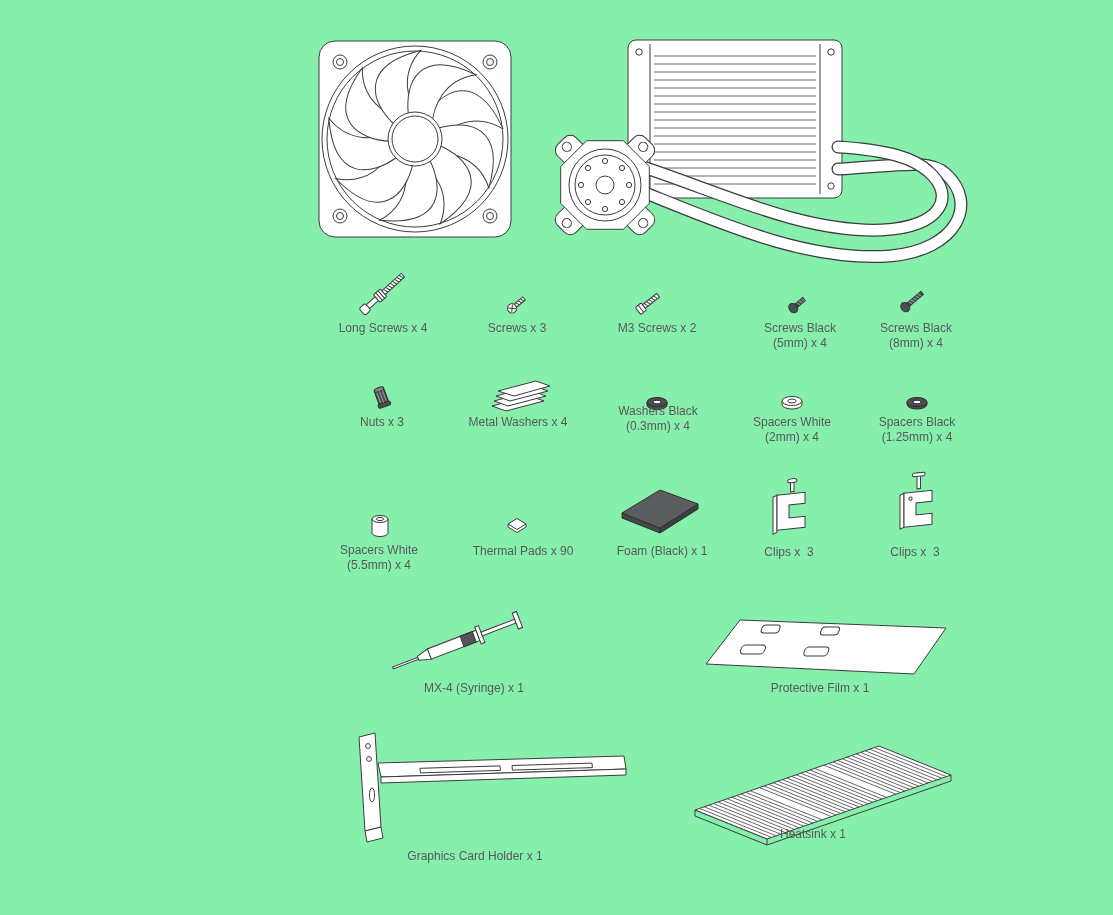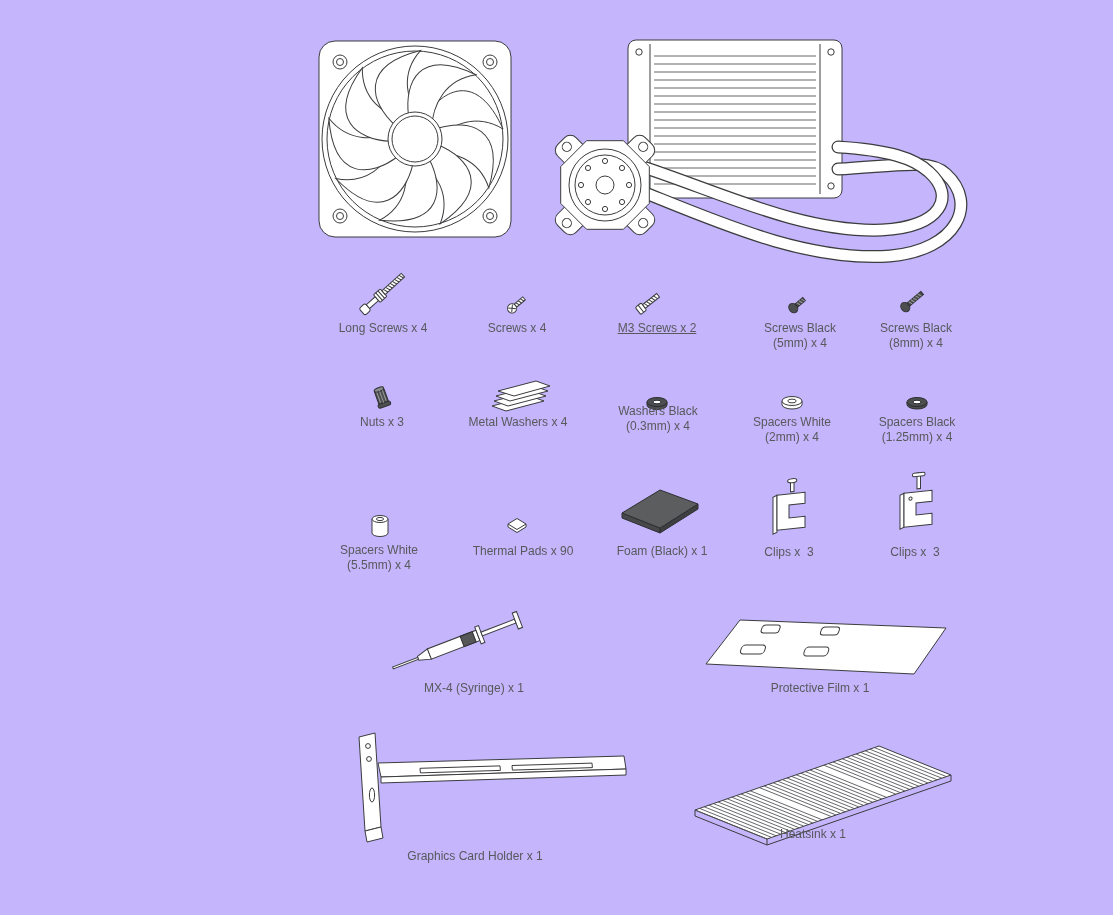--- a/index.html
+++ b/index.html
@@ -1,18 +1,18 @@
 <!DOCTYPE html>
 <html><head>
 <meta charset="utf-8">
 <style>
   * { margin:0; padding:0; box-sizing:border-box; }
   html,body { background:#ffffff; }
   body { font-family:"Liberation Sans", sans-serif; }
-  #canvas { position:relative; width:1113px; height:915px; background:#c4b5fd; overflow:hidden; }
+  #canvas { position:relative; width:1113px; height:915px; background:#86efac; overflow:hidden; }
   #art { position:absolute; left:0; top:0; }
   .lbl { position:absolute; font-size:12px; line-height:14.5px; color:#58595b; text-align:center; white-space:pre-wrap; }
   .ln { stroke:#3b3c3e; fill:none; stroke-width:1; }
   .wh { stroke:#3b3c3e; fill:#ffffff; stroke-width:1; }
   .dk { fill:#4d4e50; stroke:#2e2f31; stroke-width:1; }
   .lt { stroke:#9a9b9d; fill:none; stroke-width:1; }
   .fin { stroke:#55565a; fill:none; stroke-width:0.9; }
   .tube-o { stroke:#3b3c3e; stroke-width:13; fill:none; stroke-linecap:round; }
   .tube-i { stroke:#ffffff; stroke-width:10.5; fill:none; stroke-linecap:round; }
 </style>
@@ -223,22 +223,22 @@
     </g>
 
     <g>
       <path class="wh" d="M695,810 L879,746 L951,775 L767,839 Z"></path>
       <path class="fin" d="M695,810L767,839M699.6,808.4L771.6,837.4M704.2,806.8L776.2,835.8M708.8,805.2L780.8,834.2M713.4,803.6L785.4,832.6M718,802L790,831M722.6,800.4L794.6,829.4M727.2,798.8L799.2,827.8M731.8,797.2L803.8,826.2M736.4,795.6L808.4,824.6M741,794L813,823M745.6,792.4L817.6,821.4M750.2,790.8L822.2,819.8M759.4,787.6L831.4,816.6M764,786L836,815M768.6,784.4L840.6,813.4M773.2,782.8L845.2,811.8M777.8,781.2L849.8,810.2M782.4,779.6L854.4,808.6M787,778L859,807M791.6,776.4L863.6,805.4M796.2,774.8L868.2,803.8M800.8,773.2L872.8,802.2M805.4,771.6L877.4,800.6M810,770L882,799M814.6,768.4L886.6,797.4M823.8,765.2L895.8,794.2M828.4,763.6L900.4,792.6M833,762L905,791M837.6,760.4L909.6,789.4M842.2,758.8L914.2,787.8M846.8,757.2L918.8,786.2M851.4,755.6L923.4,784.6M856,754L928,783M860.6,752.4L932.6,781.4M865.2,750.8L937.2,779.8M869.8,749.2L941.8,778.2M874.4,747.6L946.4,776.6"></path>
       <path class="ln" d="M695,810 V816 L767,845 L951,781 V775 M767,839 V845"></path>
     </g>
   </svg>
 
   <div class="lbl" style="left:303px; top:321px; width:160px;">Long Screws x 4</div>
-  <div class="lbl" style="left:437px; top:321px; width:160px;">Screws x 4</div>
-  <div class="lbl" style="left:577px; top:321px; width:160px;text-decoration:underline;">M3 Screws x 2</div>
+  <div class="lbl" style="left:437px; top:321px; width:160px;">Screws x 3</div>
+  <div class="lbl" style="left:577px; top:321px; width:160px;">M3 Screws x 2</div>
   <div class="lbl" style="left:720px; top:321px; width:160px;">Screws Black
 (5mm) x 4</div>
   <div class="lbl" style="left:836px; top:321px; width:160px;">Screws Black
 (8mm) x 4</div>
 
   <div class="lbl" style="left:302px; top:415px; width:160px;">Nuts x 3</div>
   <div class="lbl" style="left:438px; top:415px; width:160px;">Metal Washers x 4</div>
   <div class="lbl" style="left:578px; top:404px; width:160px;text-align:center;">Washers Black
 (0.3mm) x 4</div>
   <div class="lbl" style="left:712px; top:415px; width:160px;">Spacers White

